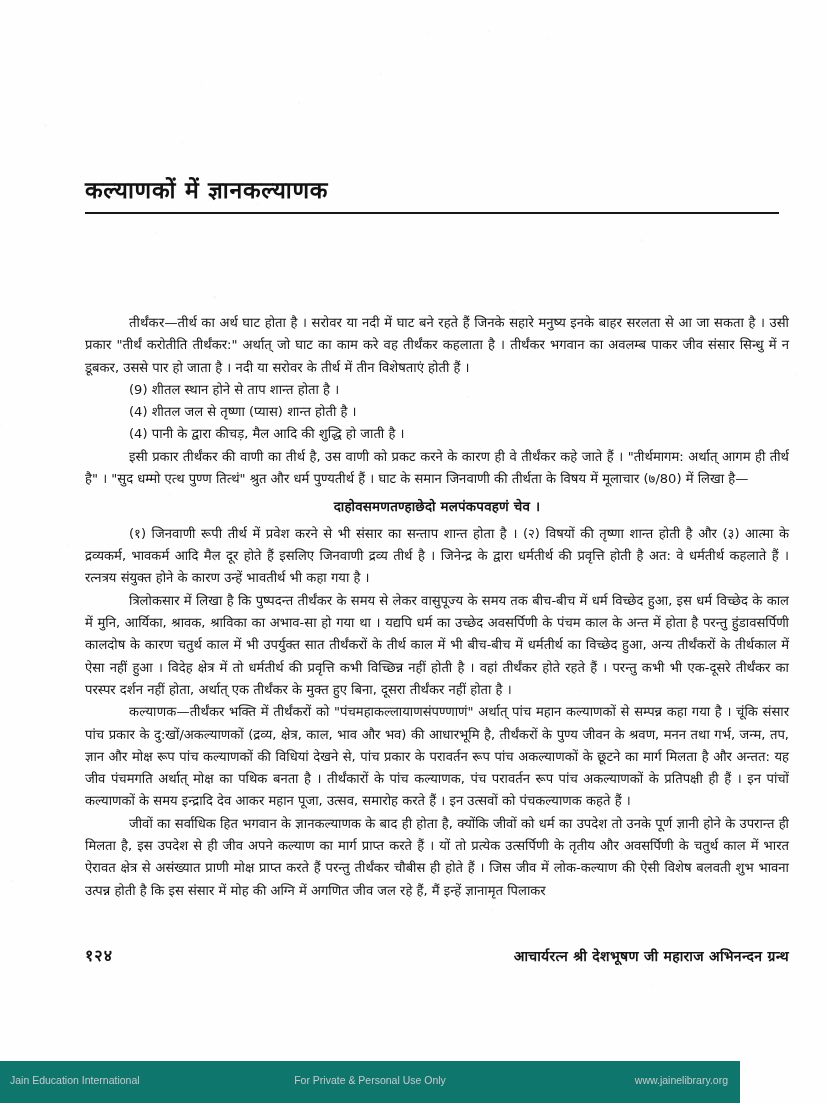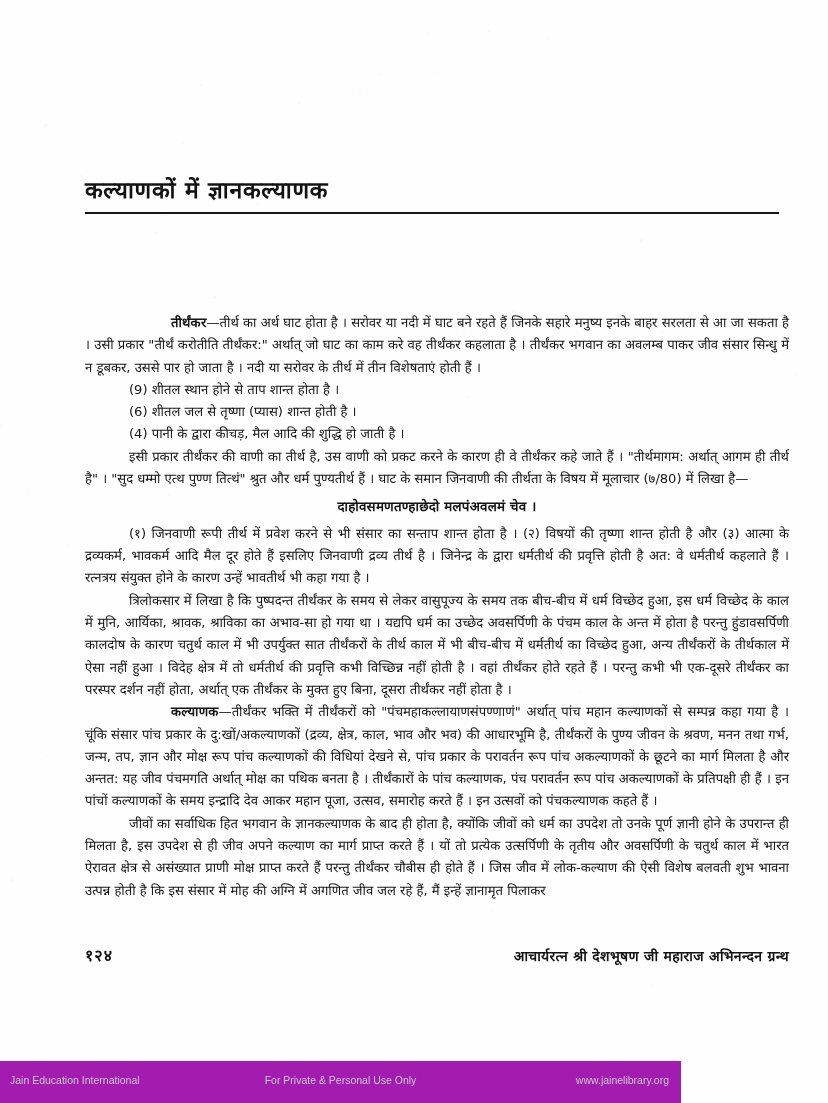--- a/index.html
+++ b/index.html
@@ -84,23 +84,22 @@
     color: #141414;
     text-align: justify;
     text-justify: inter-word;
   }
   .para {
     margin: 0 0 0 0;
     text-indent: 44px;
     text-align: justify;
   }
   .lead {
-    font-weight: bold;
+    font-weight: normal;
     letter-spacing: 0.2px;
-    margin-left: 42px;
   }
   .numlist {
     margin: 0;
     padding: 0;
     list-style: none;
   }
   .numlist li {
     margin: 0 0 0 44px;
     padding: 0;
     white-space: nowrap;
@@ -139,23 +138,23 @@
     letter-spacing: 0.3px;
     color: #151515;
     white-space: nowrap;
   }
 
   
   #watermark {
     position: absolute;
     left: 0;
     top: 1060px;
-    width: 681px;
+    width: 740px;
     height: 43px;
-    background: #a21caf;
+    background: #0f766e;
     border-top: 1px solid #fbfbfb;
   }
   #watermark .wm-row {
     position: absolute;
     top: 13px;
     width: 100%;
     height: 16px;
   }
   .wm {
     position: absolute;
@@ -302,28 +301,28 @@
       <div class="doc-title">कल्याणकों में ज्ञानकल्याणक</div>
       <div class="title-rule"></div>
     </div>
 
     <div class="body-block">
 
       <p class="para"><span class="lead">तीर्थंकर</span><span>—तीर्थ का अर्थ घाट होता है । सरोवर या नदी में घाट बने रहते हैं जिनके सहारे मनुष्य इनके बाहर सरलता से आ जा सकता है । उसी प्रकार "तीर्थं करोतीति तीर्थंकर:" अर्थात् जो घाट का काम करे वह तीर्थंकर कहलाता है । तीर्थंकर भगवान का अवलम्ब पाकर जीव संसार सिन्धु में न डूबकर, उससे पार हो जाता है । नदी या सरोवर के तीर्थ में तीन विशेषताएं होती हैं ।</span></p>
 
       <ul class="numlist">
         <li>(9)  शीतल स्थान होने से ताप शान्त होता है ।</li>
-        <li>(6)  शीतल जल से तृष्णा (प्यास) शान्त होती है ।</li>
+        <li>(4)  शीतल जल से तृष्णा (प्यास) शान्त होती है ।</li>
         <li>(4)  पानी के द्वारा कीचड़, मैल आदि की शुद्धि हो जाती है ।</li>
       </ul>
 
       <p class="para">इसी प्रकार तीर्थंकर की वाणी का तीर्थ है, उस वाणी को प्रकट करने के कारण ही वे तीर्थंकर कहे जाते हैं । "तीर्थमागम: अर्थात् आगम ही तीर्थ है" । "सुद धम्मो एत्थ पुण्ण तित्थं" श्रुत और धर्म पुण्यतीर्थ हैं । घाट के समान जिनवाणी की तीर्थता के विषय में मूलाचार (७/80) में लिखा है—</p>
 
       <div class="verse">
-        <div>दाहोवसमणतण्हाछेदो   मलपंअवलमं  चेव ।</div>
+        <div>दाहोवसमणतण्हाछेदो   मलपंकपवहणं  चेव ।</div>
       </div>
 
       <p class="para">(१) जिनवाणी रूपी तीर्थ में प्रवेश करने से भी संसार का सन्ताप शान्त होता है ।  (२) विषयों की तृष्णा शान्त होती है और (३) आत्मा के द्रव्यकर्म, भावकर्म आदि मैल दूर होते हैं इसलिए जिनवाणी द्रव्य तीर्थ है । जिनेन्द्र के द्वारा धर्मतीर्थ की प्रवृत्ति होती है अत: वे धर्मतीर्थ कहलाते हैं । रत्नत्रय संयुक्त होने के कारण उन्हें भावतीर्थ भी कहा गया है ।</p>
 
       <p class="para">त्रिलोकसार में लिखा है कि पुष्पदन्त तीर्थंकर के समय से लेकर वासुपूज्य के समय तक बीच-बीच में धर्म विच्छेद हुआ, इस धर्म विच्छेद के काल में मुनि, आर्यिका, श्रावक, श्राविका का अभाव-सा हो गया था । यद्यपि धर्म का उच्छेद अवसर्पिणी के पंचम काल के अन्त में होता है परन्तु हुंडावसर्पिणी कालदोष के कारण चतुर्थ काल में भी उपर्युक्त सात तीर्थंकरों के तीर्थ काल में भी बीच-बीच में धर्मतीर्थ का विच्छेद हुआ, अन्य तीर्थंकरों के तीर्थकाल में ऐसा नहीं हुआ । विदेह क्षेत्र में तो धर्मतीर्थ की प्रवृत्ति कभी विच्छिन्न नहीं होती है । वहां तीर्थंकर होते रहते हैं । परन्तु कभी भी एक-दूसरे तीर्थंकर का परस्पर दर्शन नहीं होता, अर्थात् एक तीर्थंकर के मुक्त हुए बिना, दूसरा तीर्थंकर नहीं होता है ।</p>
 
       <p class="para"><span class="lead">कल्याणक</span><span>—तीर्थंकर भक्ति में तीर्थंकरों को "पंचमहाकल्लायाणसंपण्णाणं" अर्थात् पांच महान कल्याणकों से सम्पन्न कहा गया है । चूंकि संसार पांच प्रकार के दु:खों/अकल्याणकों (द्रव्य, क्षेत्र, काल, भाव और भव) की आधारभूमि है, तीर्थंकरों के पुण्य जीवन के श्रवण, मनन तथा गर्भ, जन्म, तप, ज्ञान और मोक्ष रूप पांच कल्याणकों की विधियां देखने से, पांच प्रकार के परावर्तन रूप पांच अकल्याणकों के छूटने का मार्ग मिलता है और अन्तत: यह जीव पंचमगति अर्थात् मोक्ष का पथिक बनता है । तीर्थंकारों के पांच कल्याणक, पंच परावर्तन रूप पांच अकल्याणकों के प्रतिपक्षी ही हैं । इन पांचों कल्याणकों के समय इन्द्रादि देव आकर महान पूजा, उत्सव, समारोह करते हैं । इन उत्सवों को पंचकल्याणक कहते हैं ।</span></p>
 
       <p class="para">जीवों का सर्वाधिक हित भगवान के ज्ञानकल्याणक के बाद ही होता है, क्योंकि जीवों को धर्म का उपदेश तो उनके पूर्ण ज्ञानी होने के उपरान्त ही मिलता है, इस उपदेश से ही जीव अपने कल्याण का मार्ग प्राप्त करते हैं । यों तो प्रत्येक उत्सर्पिणी के तृतीय और अवसर्पिणी के चतुर्थ काल में भारत ऐरावत क्षेत्र से असंख्यात प्राणी मोक्ष प्राप्त करते हैं परन्तु तीर्थंकर चौबीस ही होते हैं । जिस जीव में लोक-कल्याण की ऐसी विशेष बलवती शुभ भावना उत्पन्न होती है कि इस संसार में मोह की अग्नि में अगणित जीव जल रहे हैं, मैं इन्हें ज्ञानामृत पिलाकर</p>
     </div>

